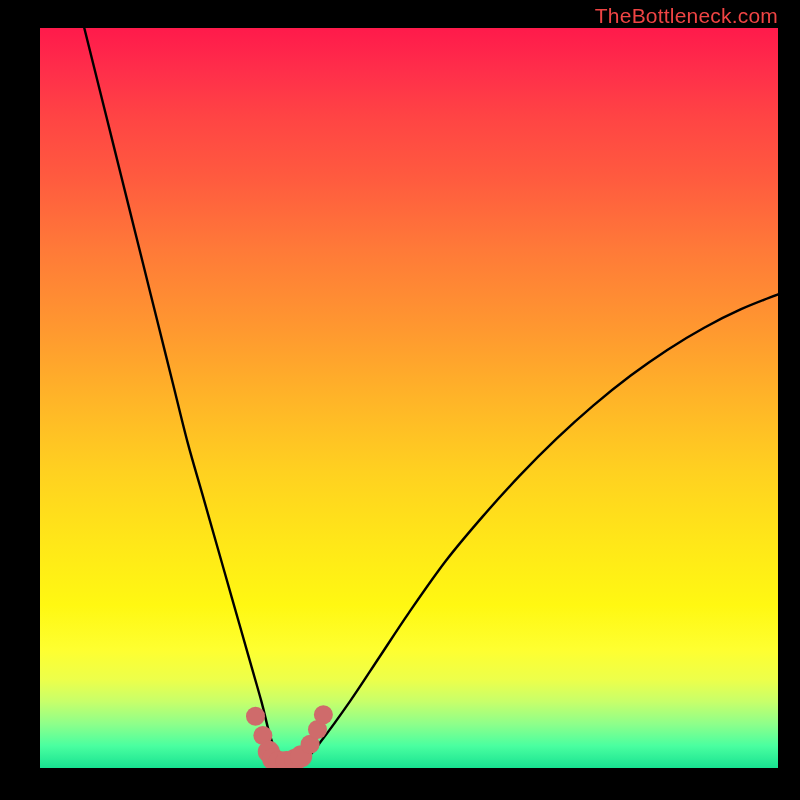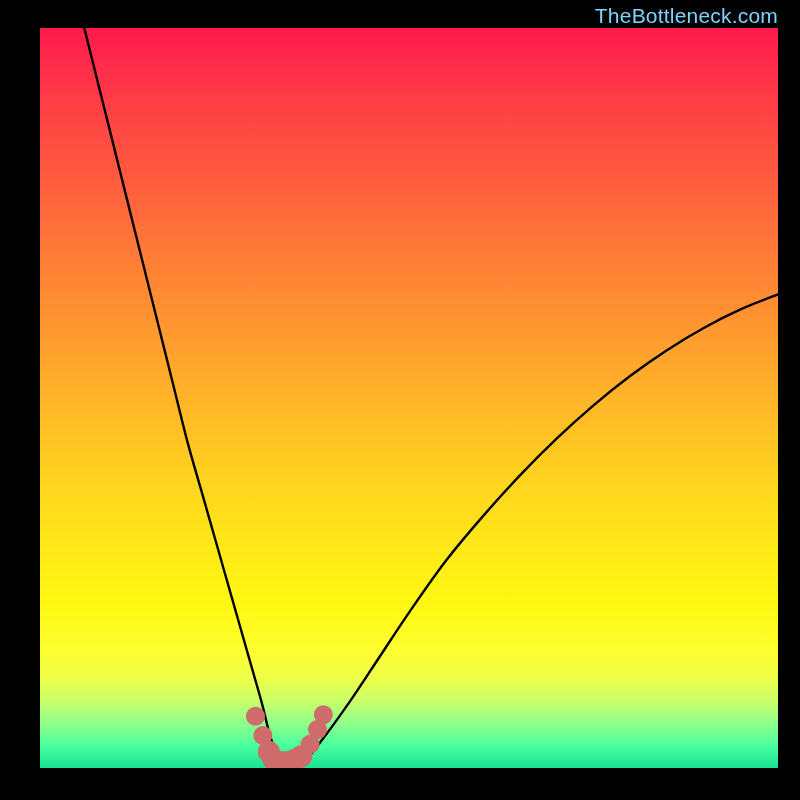--- a/index.html
+++ b/index.html
@@ -46,21 +46,21 @@
       #c8ff6a 91%,
       #8fff8a 94%,
       #4affa0 97%,
       #18e291 100%
     );
   }
   .attribution {
     position: absolute;
     top: 4px;
     right: 22px;
-    color: #7dd3fc;
+    color: #ef4444;
     font-size: 21px;
     font-weight: 500;
     letter-spacing: 0.2px;
     margin-left: 45px;
   }
   svg.curve {
     position: absolute;
     inset: 0;
   }
 </style>

